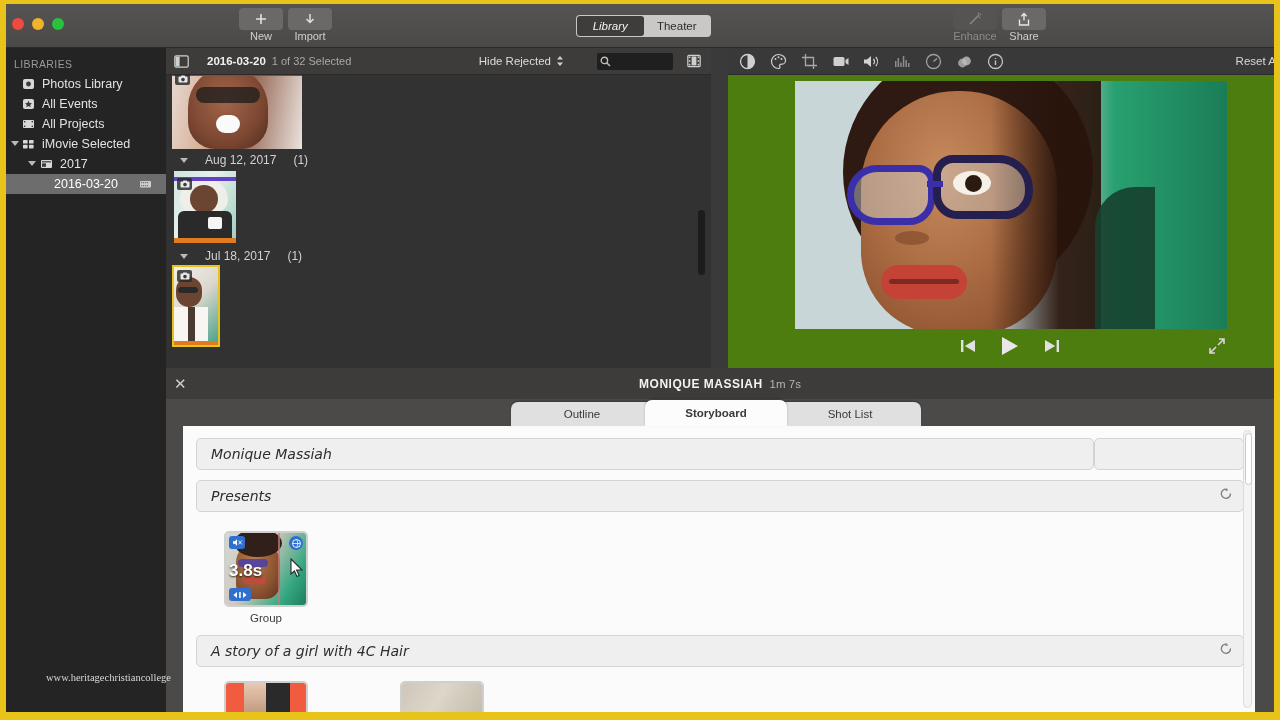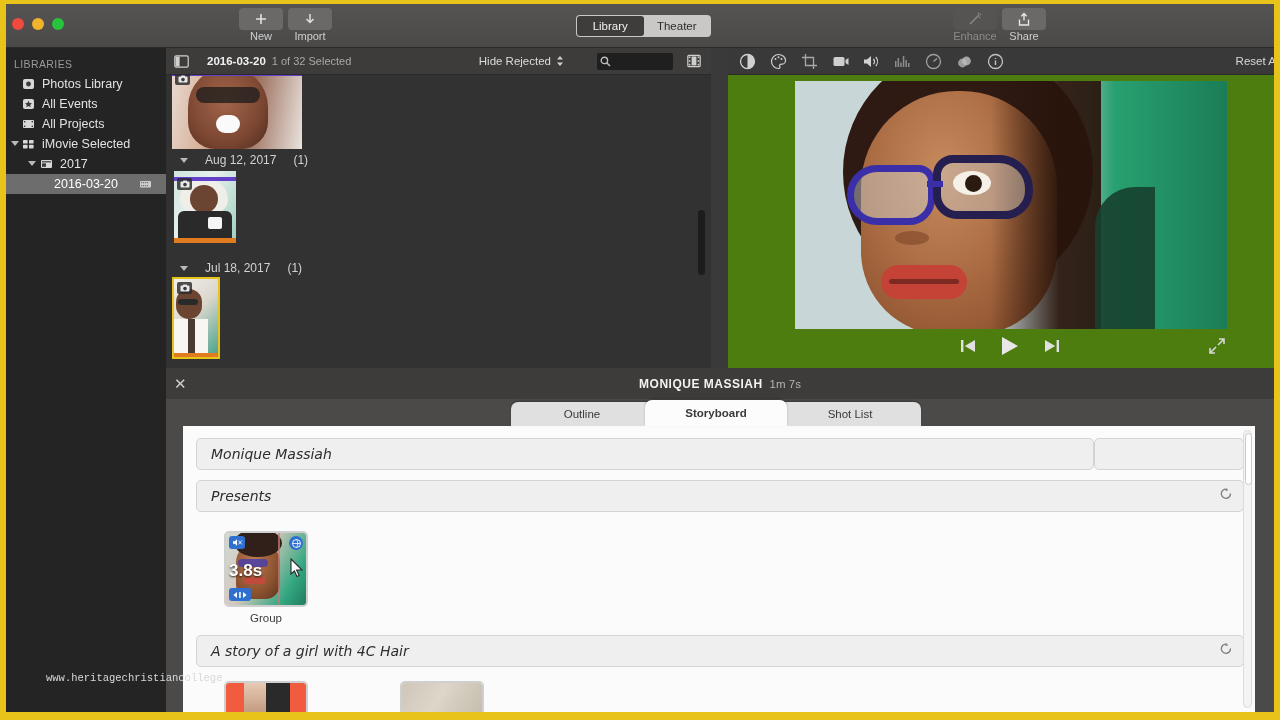--- a/index.html
+++ b/index.html
@@ -43,21 +43,21 @@
   .tb-lbl.dim { color: #8c8b8a; }
 
   .segctl {
     position: absolute; left: 570px; top: 11px; width: 135px; height: 22px;
     background: #c9c8c6; border-radius: 4px; display: flex; padding: 1px;
   }
   .seg {
     flex: 1; display: flex; align-items: center; justify-content: center;
     font-size: 11.5px; color: #2c2c2c; border-radius: 3px;
   }
-  .seg.on { background: #3e3d3c; color: #f2f2f2; }
+  .seg.on { background: #3e3d3c; color: #f2f2f2; font-style: italic; }
 
   
   .sidebar {
     position: absolute; left: 0; top: 44px; width: 160px; height: 664px;
     background: #242424;
   }
   .sb-head {
     padding: 10px 0 4px 8px; font-size: 10.5px; color: #9a9a9a;
     letter-spacing: .4px;
   }
@@ -190,21 +190,21 @@
   .sheet-scroll {
     position: absolute; right: 3px; top: 4px; width: 9px; height: 278px;
     background: #f4f4f4; border: 1px solid #dcdcdc; border-radius: 5px;
   }
   .sheet-thumb {
     position: absolute; left: 1px; top: 2px; width: 7px; height: 52px;
     background: #fff; border: 1px solid #c8c8c8; border-radius: 4px;
   }
   .wmark {
     position: absolute; left: 40px; top: 668px; font-size: 10.5px;
-    color: #d8d8d8; font-family: Liberation Mono, monospace;
+    color: #d8d8d8; font-family: Liberation Serif, serif;
     white-space: nowrap; z-index: 40;
   }
   .cursor { position: absolute; z-index: 50; }
 </style>
 </head>
 <body>
 
 <div id="app">
 <div class="win">
 
@@ -408,21 +408,21 @@
         <div class="orange-bar"></div>
         <div class="cam-badge" style="top:7px;">
           <svg width="10" height="8" viewBox="0 0 10 8">
                 <rect x=".5" y="1.6" width="9" height="6" rx="1" fill="#e8e8e8"></rect>
                 <rect x="3" y=".4" width="4" height="1.6" rx=".5" fill="#e8e8e8"></rect>
                 <circle cx="5" cy="4.6" r="1.8" fill="#3a3a3a"></circle>
               </svg>
         </div>
       </div>
 
-      <div class="grp-hdr" style="margin-top:14px;text-align:right;">
+      <div class="grp-hdr" style="margin-top:2px;text-align:right;">
         <span class="tri" style="position:static;"></span>
         <span>Jul 18, 2017</span>
         <span>(1)</span>
       </div>
       <div class="clip sel" style="width:44px; height:78px; background:linear-gradient(135deg,#f3f1ec 0%,#dcd7cd 45%,#45a18a 100%); overflow:hidden;">
         <div style="position:absolute;left:2px;top:10px;width:26px;height:30px;border-radius:14px;background:#6b4531;"></div>
         <div style="position:absolute;left:4px;top:20px;width:20px;height:6px;background:#2a2a2a;border-radius:3px;"></div>
         <div style="position:absolute;left:0px;top:40px;width:34px;height:36px;background:#f7f6f2;"></div>
         <div style="position:absolute;left:14px;top:40px;width:7px;height:36px;background:#4a3a32;"></div>
         <div class="orange-bar" style="height:4px;"></div>

